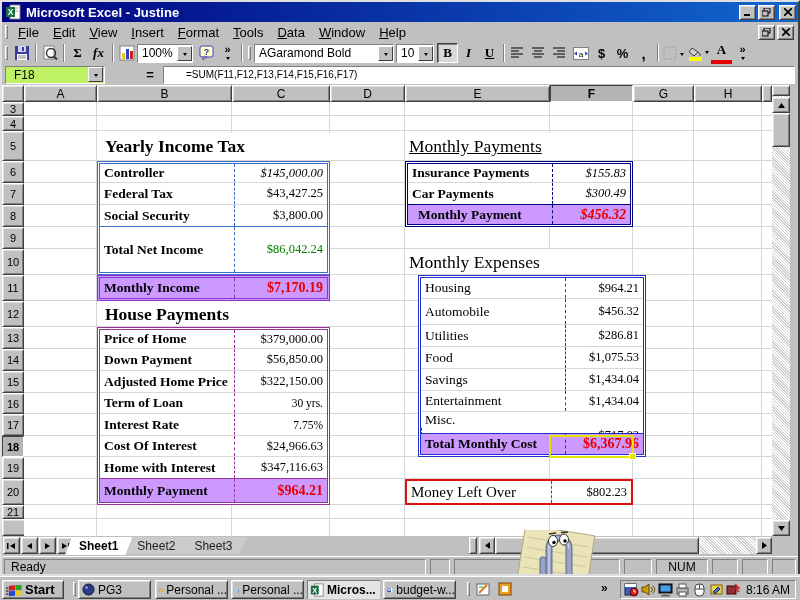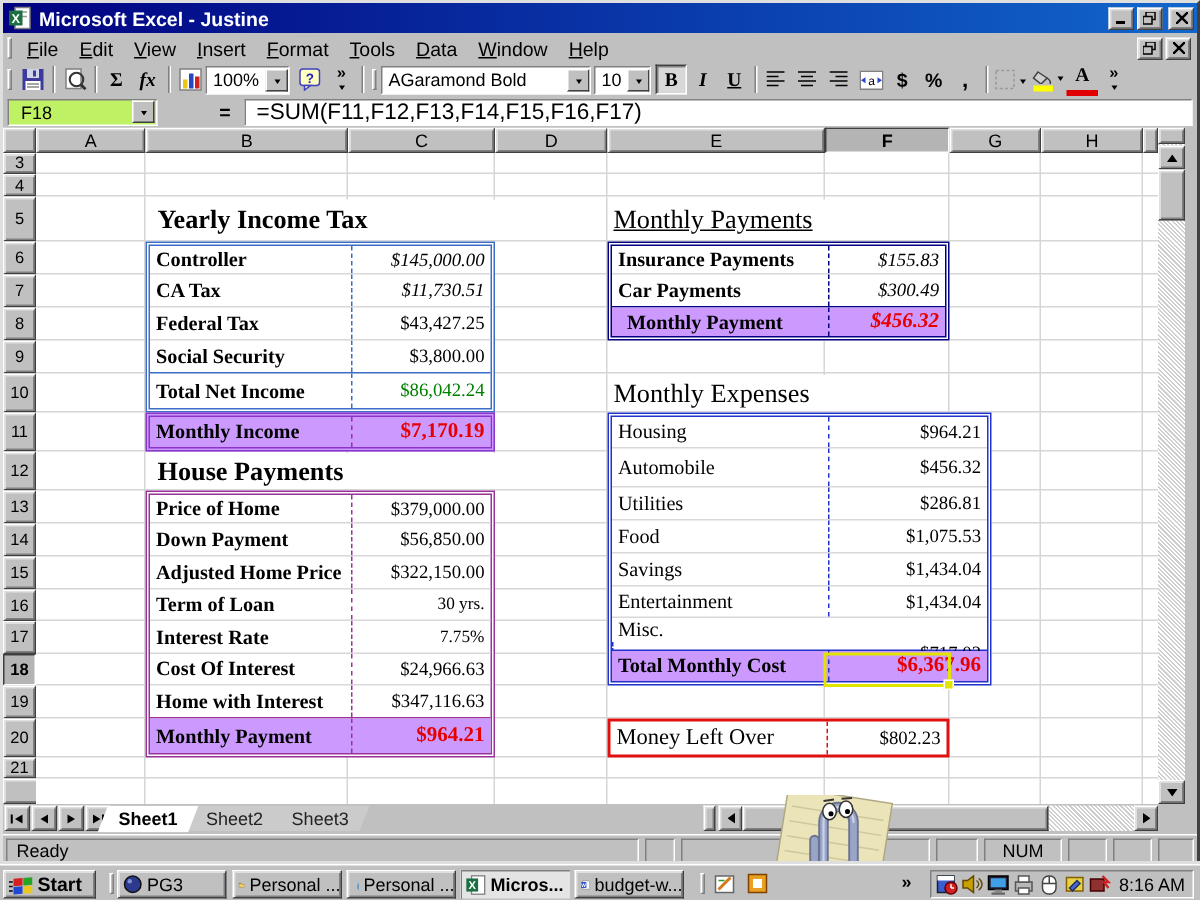--- a/index.html
+++ b/index.html
@@ -30,21 +30,21 @@
   .tri-d.sm{border-width:2.5px;border-top-width:3.5px;}
   .chev{display:flex;flex-direction:column;align-items:center;font-size:11px;font-weight:bold;line-height:8px;}
   .bold-b{font-weight:bold;font-family:"Liberation Serif",serif;}
   .ital-i{font-style:italic;font-family:"Liberation Serif",serif;font-weight:bold;}
   .und-u{text-decoration:underline;font-family:"Liberation Serif",serif;font-weight:bold;}
   .clrbar{position:absolute;left:3px;bottom:2px;width:13px;height:4px;}
   
   .formulabar{position:absolute;left:2px;top:64px;width:796px;height:21px;background:#c0c0c0;display:flex;align-items:center;z-index:5;}
   .namebox{width:100px;height:18px;margin-left:3px;background:#bef264;border:1px solid;border-color:#808080 #fff #fff #808080;font-size:12px;display:flex;align-items:center;padding-left:8px;}
   .eqbtn{margin-left:36px;width:18px;height:16px;display:flex;align-items:center;justify-content:center;font-weight:bold;font-size:13px;}
-  .formula-field{flex:1;height:18px;background:#fff;border:1px solid;border-color:#808080 #fff #fff #808080;font-size:15px;display:flex;align-items:center;padding-left:7px;margin:0 3px 0 4px;}
+  .formula-field{flex:1;height:18px;background:#fff;border:1px solid;border-color:#808080 #fff #fff #808080;font-size:10px;display:flex;align-items:center;padding-left:22px;margin:0 3px 0 4px;}
   
   .corner{position:absolute;left:2px;top:85px;width:22px;height:17px;z-index:4;}
   #col-headers{position:absolute;left:24px;top:85px;width:748px;height:17px;z-index:4;}
   .colhdr{position:absolute;top:0;height:17px;background:#c0c0c0;border:1px solid;border-color:#fff #404040 #404040 #fff;box-shadow:inset 1px 1px 0 #dfdfdf,inset -1px -1px 0 #808080;display:flex;align-items:center;justify-content:center;font-size:12px;}
   #row-headers{position:absolute;left:2px;top:102px;width:22px;height:434px;overflow:hidden;z-index:4;}
   .rowhdr{position:absolute;left:0;width:22px;background:#c0c0c0;border:1px solid;border-color:#fff #404040 #404040 #fff;box-shadow:inset 1px 1px 0 #dfdfdf,inset -1px -1px 0 #808080;display:flex;align-items:center;justify-content:center;font-size:11px;}
   .hdr-active{font-weight:bold;background:#b4b4b4;border-color:#404040 #fff #fff #404040;box-shadow:none;}
   
   #cells{position:absolute;left:24px;top:102px;width:748px;height:434px;background:#fff;overflow:hidden;z-index:3;}
   .gl{position:absolute;background:#d6d6d6;z-index:1;}
@@ -66,21 +66,21 @@
   .italic{font-style:italic;}
   .green{color:#008000;}
   .red{color:#e60000;font-weight:bold;font-size:14px;}
   .small{font-size:11.5px;}
   .lav{background:#cc99ff;}
   .sep-y{border-bottom:1px solid #3a6cc8;} .sep-n{border-bottom:1px solid #000080;}
   .sep-e{border-bottom:1px solid #2233cc;} .sep-p{border-bottom:1px solid #993399;}
   #tbl-yearly{left:73px;top:59px;width:233px;height:114px;border:3px double #3a6cc8;}
   #tbl-yearly-total{left:73px;top:173px;width:233px;height:26px;border:3px double #8a35c8;}
   #tbl-mpay{left:381px;top:59px;width:228px;height:66px;border:3px double #000080;}
-  #tbl-mexp{left:381px;top:173px;width:256px;height:182px;border:3px double #2233cc;}
+  #tbl-mexp{left:394px;top:173px;width:228px;height:182px;border:3px double #2233cc;}
   #tbl-house{left:73px;top:225px;width:233px;height:178px;border:3px double #993399;}
   #tbl-mleft{left:381px;top:377px;width:228px;height:26px;border:2px solid #e01010;}
   #selbox{position:absolute;left:525px;top:333px;width:85px;height:23px;border:2px solid #e3e300;z-index:6;}
   #selbox::after{content:"";position:absolute;right:-4px;bottom:-4px;width:5px;height:5px;background:#e3e300;border:1px solid #fff;}
   
   .vscroll{position:absolute;left:772px;top:85px;width:18px;height:451px;background:repeating-linear-gradient(45deg,#fff 0 1px,#cfcfcf 1px 2px);z-index:4;}
   .vs-split{position:absolute;left:0;top:0;width:18px;height:11px;}
   .vs-up{position:absolute;left:0;top:12px;width:18px;height:16px;display:flex;align-items:center;justify-content:center;}
   .vs-thumb{position:absolute;left:0;top:28px;width:18px;height:34px;}
   .vs-down{position:absolute;left:0;bottom:0;width:18px;height:16px;display:flex;align-items:center;justify-content:center;}
@@ -353,24 +353,20 @@
 
     <div class="sheet-title" style="left:81px;top:31px;width:225px;height:27px;font-weight:bold;">Yearly Income Tax</div>
     <div class="sheet-title" style="left:385px;top:31px;width:222px;height:27px;text-decoration:underline;">Monthly Payments</div>
     <div class="sheet-title" style="left:385px;top:148px;width:222px;height:24px;">Monthly Expenses</div>
     <div class="sheet-title" style="left:81px;top:200px;width:225px;height:24px;font-weight:bold;">House Payments</div>
 
     <div class="tbl dv-b" id="tbl-yearly">
       <div class="trow" style="height:19px;">
           <div class="tlabel w134">Controller</div>
           <div class="tvalue italic">$145,000.00</div>
-        </div>
-      <div class="trow" style="height:22px;">
-          <div class="tlabel w134">CA Tax</div>
-          <div class="tvalue italic">$11,730.51</div>
         </div>
       <div class="trow" style="height:22px;">
           <div class="tlabel w134">Federal Tax</div>
           <div class="tvalue">$43,427.25</div>
         </div>
       <div class="trow sep-y" style="height:22px;">
           <div class="tlabel w134">Social Security</div>
           <div class="tvalue">$3,800.00</div>
         </div>
       <div class="trow last">

